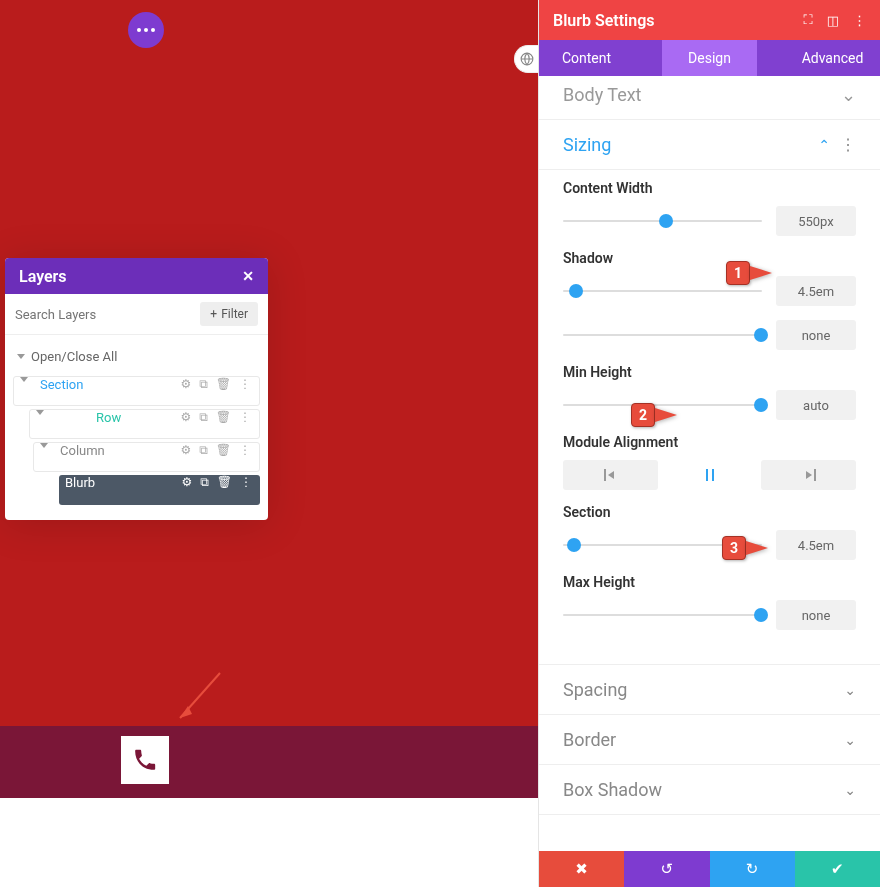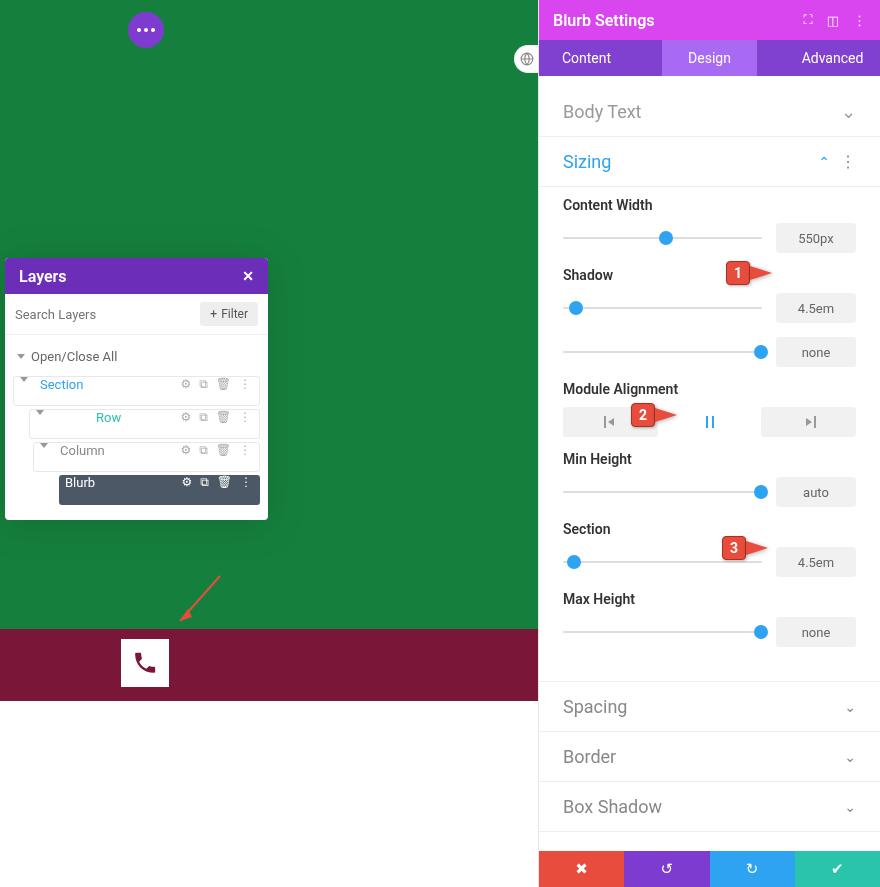--- a/index.html
+++ b/index.html
@@ -1,19 +1,19 @@
 <!DOCTYPE html>
 <html><head>
 <meta charset="utf-8">
 <style>
 * { box-sizing: border-box; margin: 0; padding: 0; font-family: -apple-system, BlinkMacSystemFont, 'Segoe UI', Roboto, Helvetica, Arial, sans-serif; }
 body { width: 880px; height: 887px; position: relative; background: #fff; overflow: hidden; }
 
 
-.canvas { position: absolute; left: 0; top: 0; width: 538px; height: 701px; background: #15803d; text-decoration: underline; }
+.canvas { position: absolute; left: 0; top: 0; width: 538px; height: 798px; background: #b91c1c; text-decoration: underline; }
 .fab-circle { position: absolute; left: 128px; top: 12px; width: 36px; height: 36px; border-radius: 50%; background: #7e3bd0; display: flex; align-items: center; justify-content: center; cursor: pointer; }
 .fab-circle .dots { display: flex; gap: 3px; }
 .fab-circle .dots span { width: 4px; height: 4px; border-radius: 50%; background: #fff; }
 .edge-globe { position: absolute; right: 0; top: 45px; width: 24px; height: 28px; border: 1px solid #eee; border-right: none; border-radius: 14px 0 0 14px; background: #fff; display: flex; align-items: center; justify-content: center; color: #888; font-size: 14px; }
 
 
 .layers-panel { position: absolute; left: 5px; top: 258px; width: 263px; background: #fff; border-radius: 4px; box-shadow: 0 4px 40px rgba(0,0,0,0.15); }
 .layers-header { background: #6c2eb9; color: #fff; height: 36px; display: flex; align-items: center; justify-content: space-between; padding: 0 14px; border-radius: 4px 4px 0 0; }
 .layers-header h3 { font-size: 16px; font-weight: 600; }
 .layers-header .close { cursor: pointer; font-size: 14px; font-weight: bold; }
@@ -39,21 +39,21 @@
 .layer-row .actions span { cursor: pointer; }
 
 
 .bottom-bar { position: absolute; left: 0; bottom: 0; width: 538px; height: 72px; background: #7a1637; }
 .phone-box { position: absolute; left: 121px; top: 10px; width: 48px; height: 48px; background: #fff; display: flex; align-items: center; justify-content: center; }
 .phone-box svg { fill: #7a1637; }
 .red-arrow { position: absolute; left: 170px; bottom: 70px; }
 
 
 .settings-panel { position: absolute; right: 0; top: 0; width: 342px; height: 887px; background: #fff; border-left: 1px solid #e5e5e5; display: flex; flex-direction: column; }
-.settings-header { background: #d946ef; color: #fff; height: 40px; display: flex; align-items: center; justify-content: space-between; padding: 0 14px; flex-shrink: 0; }
+.settings-header { background: #ef4444; color: #fff; height: 40px; display: flex; align-items: center; justify-content: space-between; padding: 0 14px; flex-shrink: 0; }
 .settings-header h3 { font-size: 16px; font-weight: 600; }
 .settings-header .hdr-icons { display: flex; gap: 14px; align-items: center; }
 .settings-header .hdr-icons span { cursor: pointer; font-size: 13px; }
 .tabs { display: flex; background: #8040d0; flex-shrink: 0; gap: 28px; }
 .tabs .tab { flex: 1; text-align: center; color: #fff; font-size: 14px; padding: 10px 0; cursor: pointer; }
 .tabs .tab.active { background: #a96af3; }
 .settings-body { flex: 1; overflow-y: hidden; padding: 0 0 0 0; }
 .section-header { display: flex; align-items: center; justify-content: space-between; padding: 14px 24px; border-bottom: 1px solid #eee; cursor: pointer; }
 .section-header.collapsed .title { color: #888; font-size: 18px; }
 .section-header.open .title { color: #2ea3f2; font-size: 18px; }
@@ -77,21 +77,21 @@
 .callout .badge { width: 24px; height: 24px; border-radius: 4px; background: #e74c3c; color: #fff; font-weight: bold; font-size: 14px; display: flex; align-items: center; justify-content: center; border: 1px solid #a53125; box-shadow: 1px 1px 3px rgba(0,0,0,0.3); }
 .callout .tail { width: 0; height: 0; border-top: 7px solid transparent; border-bottom: 7px solid transparent; border-left: 22px solid #e74c3c; filter: drop-shadow(1px 1px 2px rgba(0,0,0,0.3)); }
 
 
 .footer-actions { display: flex; flex-shrink: 0; height: 36px; }
 .footer-actions .fa-btn { flex: 1; display: flex; align-items: center; justify-content: center; color: #fff; cursor: pointer; font-size: 15px; }
 .fa-btn.discard { background: #e74c3c; }
 .fa-btn.undo { background: #7e3bd0; }
 .fa-btn.redo { background: #2ea3f2; }
 .fa-btn.save { background: #29c4a9; }
-.body-text-row { padding: 25px 24px 14px; color: #999; font-size: 18px; display: flex; justify-content: space-between; align-items: center; border-bottom: 1px solid #eee; }
+.body-text-row { padding: 8px 24px 14px; color: #999; font-size: 18px; display: flex; justify-content: space-between; align-items: center; border-bottom: 1px solid #eee; }
 </style>
 </head>
 <body>
 
 <div class="canvas">
   <div class="fab-circle">
     <div class="dots">
         <span></span>
         <span></span>
         <span></span>
@@ -235,20 +235,31 @@
         </div>
       </div>
 
       <div class="field">
         <div class="slider-row">
           <div class="slider">
               <div class="track"></div>
               <div class="thumb" style="left:96%"></div>
             </div>
           <input class="value-box" value="none" style="">
+        </div>
+      </div>
+
+      <div class="field">
+        <span class="field-label">Min Height</span>
+        <div class="slider-row">
+          <div class="slider">
+              <div class="track"></div>
+              <div class="thumb" style="left:96%"></div>
+            </div>
+          <input class="value-box" value="auto" style="">
         </div>
       </div>
 
       <div class="field">
         <span class="field-label">Module Alignment</span>
         <div class="align-group">
           <button class="align-btn">
               <svg width="14" height="12" viewBox="0 0 14 12">
                 <rect x="0" y="0" width="2" height="12" fill="#999"></rect>
                 <path d="M4 6 L10 2 L10 10 Z" fill="#999"></path>
@@ -263,31 +274,20 @@
           <button class="align-btn">
               <svg width="14" height="12" viewBox="0 0 14 12">
                 <rect x="12" y="0" width="2" height="12" fill="#999"></rect>
                 <path d="M10 6 L4 2 L4 10 Z" fill="#999"></path>
               </svg>
             </button>
         </div>
       </div>
 
       <div class="field">
-        <span class="field-label">Min Height</span>
-        <div class="slider-row">
-          <div class="slider">
-              <div class="track"></div>
-              <div class="thumb" style="left:96%"></div>
-            </div>
-          <input class="value-box" value="auto" style="">
-        </div>
-      </div>
-
-      <div class="field">
         <span class="field-label">Section</span>
         <div class="slider-row">
           <div class="slider">
               <div class="track"></div>
               <div class="thumb" style="left:2%"></div>
             </div>
           <input class="value-box" value="4.5em" style="">
         </div>
       </div>
 

